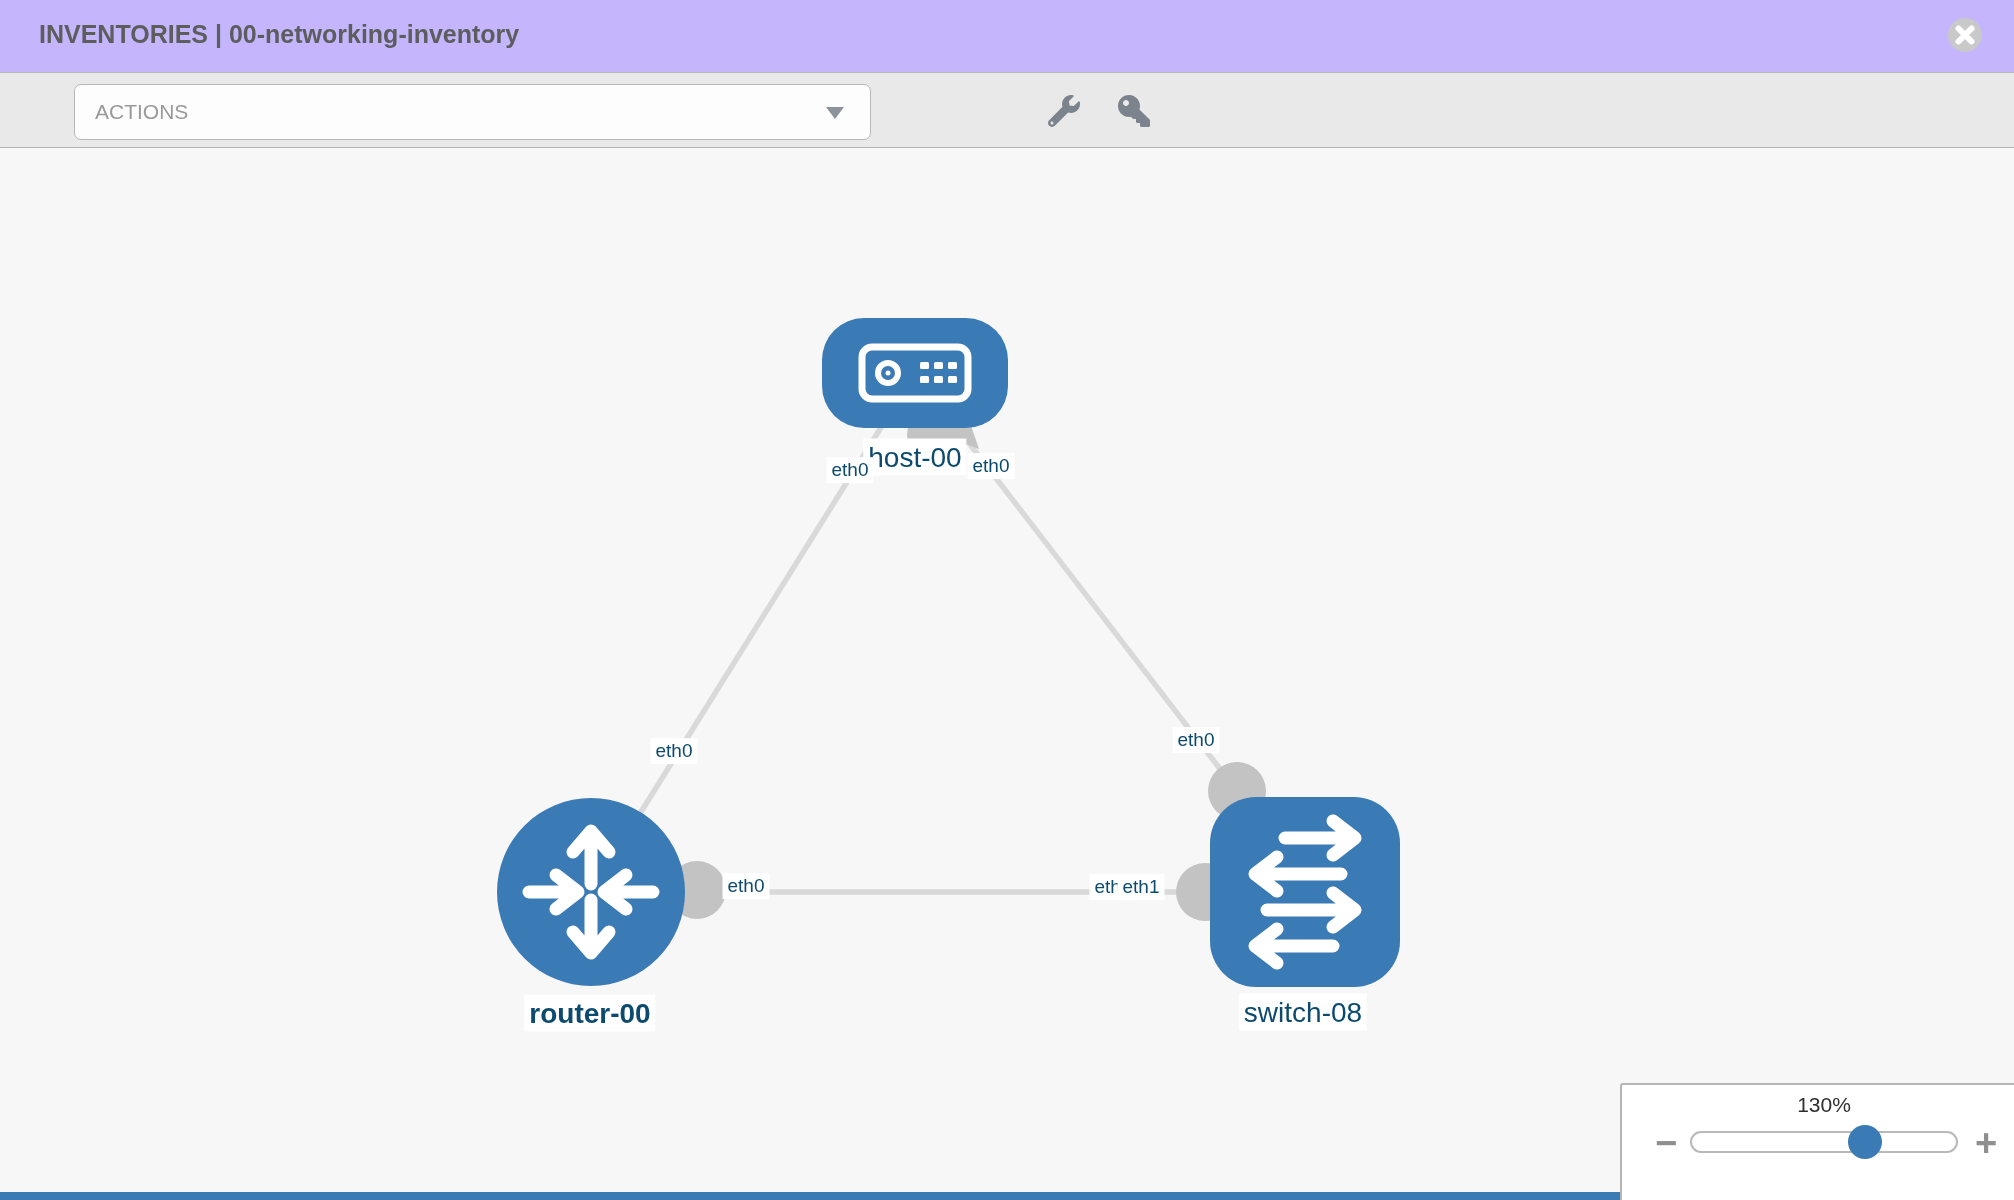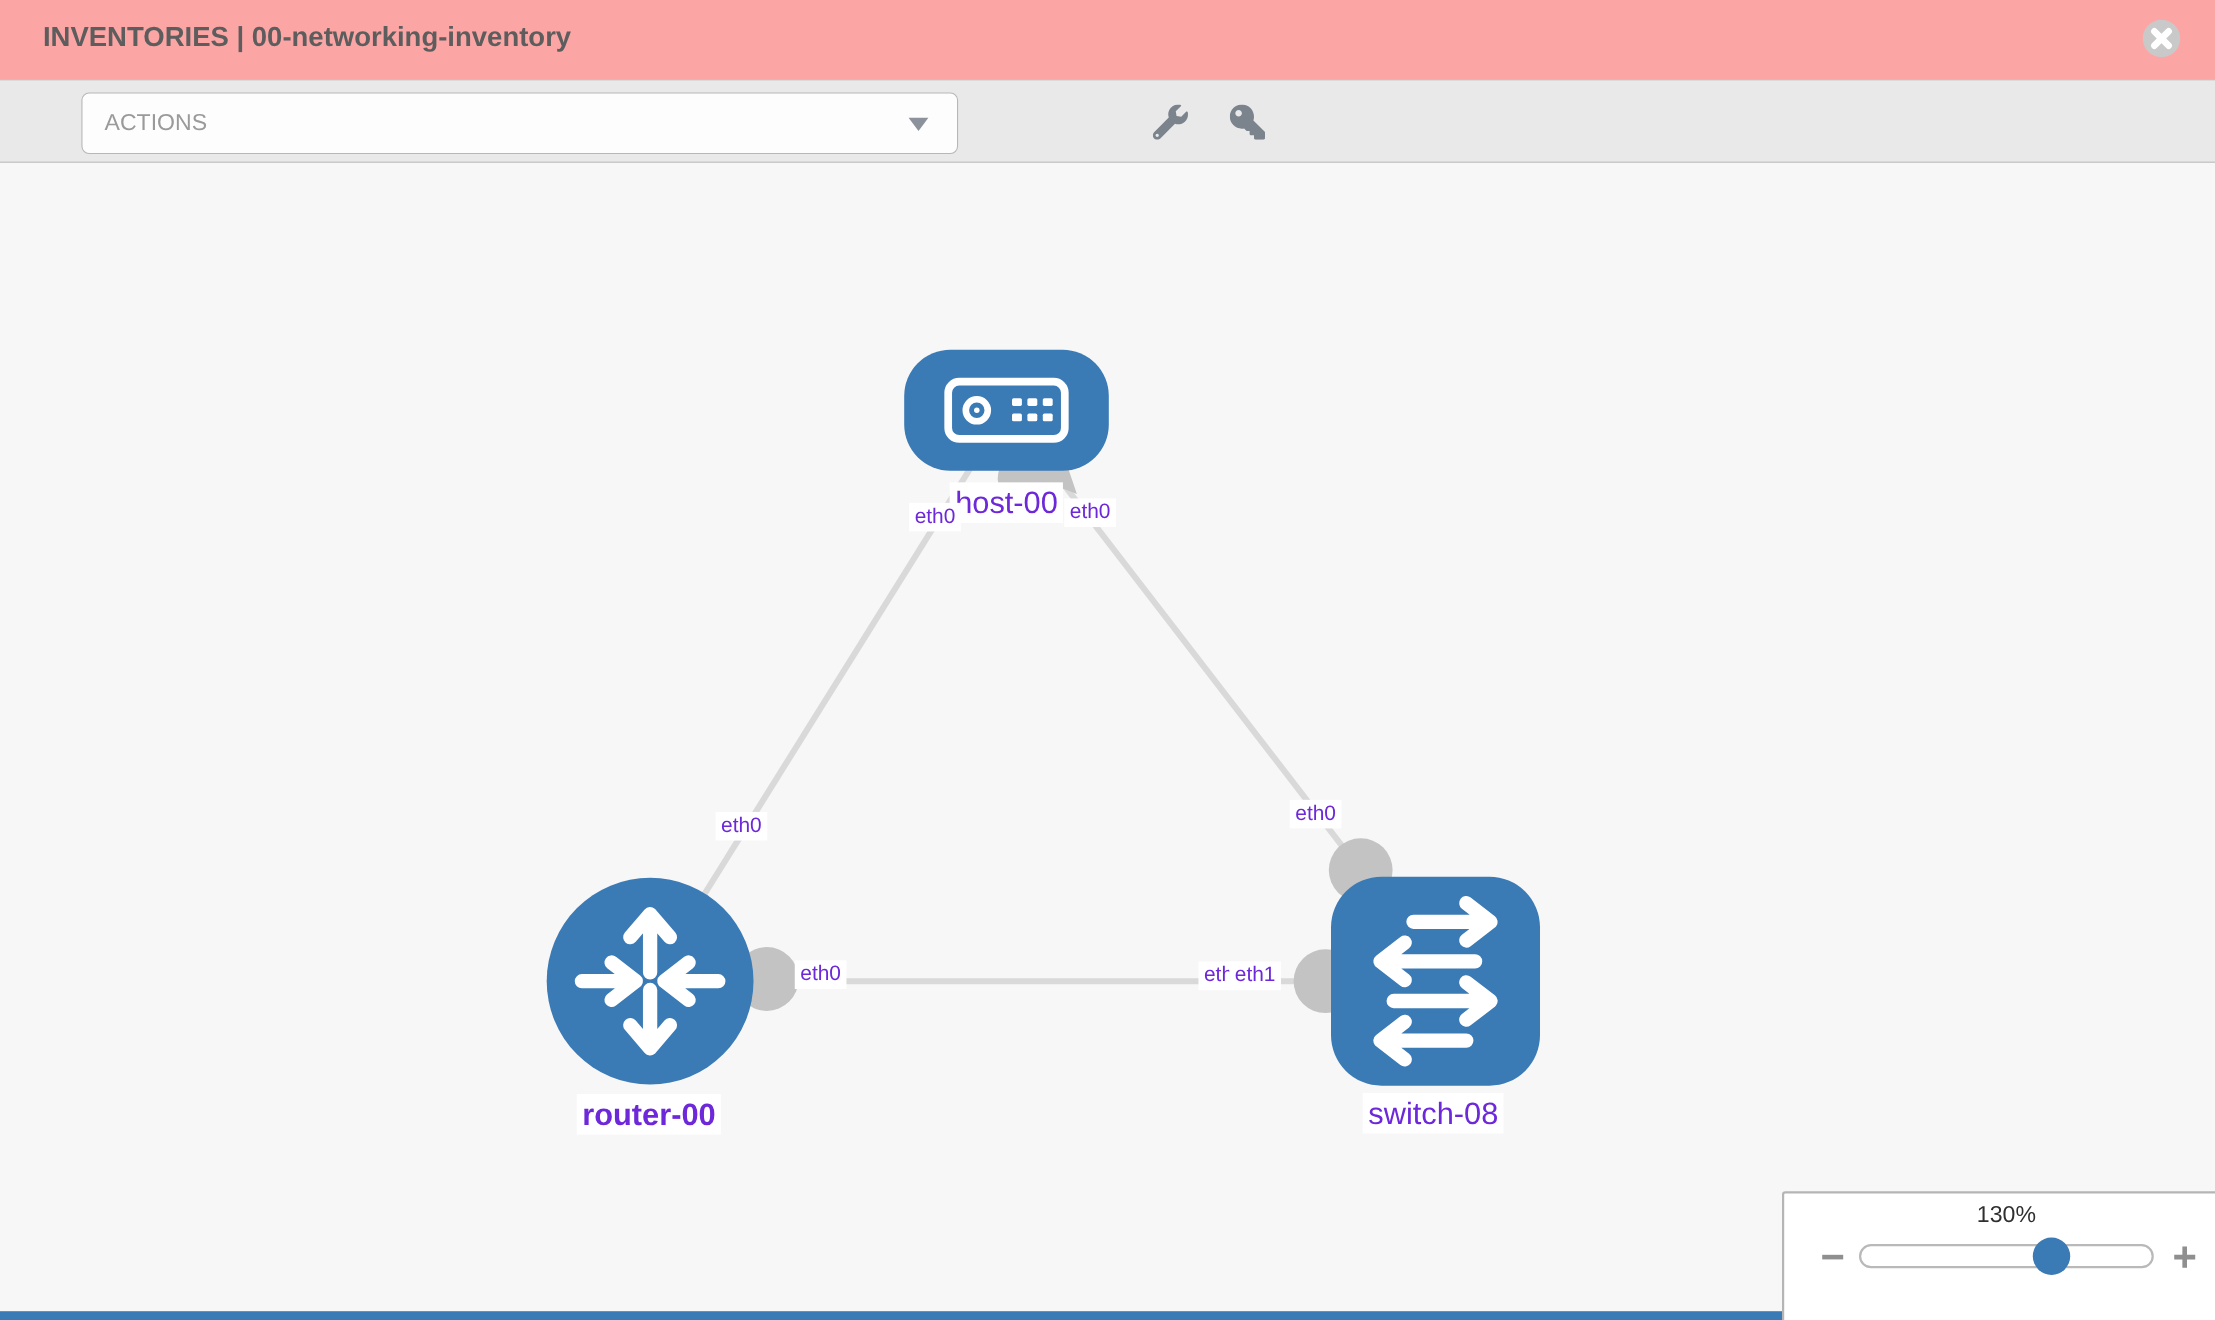--- a/index.html
+++ b/index.html
@@ -1,21 +1,21 @@
 <!DOCTYPE html>
 <html><head>
 <meta charset="utf-8">
 <style>
   html,body{margin:0;padding:0;}
   body{width:2014px;height:1200px;overflow:hidden;background:#fff;
        font-family:"Liberation Sans","DejaVu Sans",sans-serif;}
   .app{position:relative;width:2014px;height:1200px;background:#fff;overflow:hidden;}
 
   
-  .header{position:absolute;top:0;left:0;width:100%;height:72px;background:#fca5a5;}
+  .header{position:absolute;top:0;left:0;width:100%;height:72px;background:#c4b5fd;}
   .page-title{position:absolute;left:39px;top:20px;font-size:25px;font-weight:700;color:#5d5d5d;}
   .close-btn{position:absolute;right:31px;top:17px;width:36px;height:36px;border:none;background:transparent;padding:0;cursor:pointer;}
 
   
   .toolbar{position:absolute;top:72px;left:0;width:100%;height:76px;background:#e9e9e9;
            border-top:1px solid #b8b8b8;border-bottom:1px solid #b4b4b4;box-sizing:border-box;}
   .select-box{position:absolute;top:11px;height:56px;background:#fdfdfd;border:1px solid #b7b7b7;
               border-radius:7px;box-sizing:border-box;display:flex;align-items:center;cursor:pointer;}
   .select-box .ph{padding-left:20px;font-size:21px;color:#9a9a9a;}
   .caret{position:absolute;right:26px;top:50%;margin-top:-5px;width:0;height:0;
@@ -24,21 +24,21 @@
   .search-box{left:1190px;width:788px;}
   .tool-icon-btn{position:absolute;top:21px;width:36px;height:36px;border:none;background:transparent;padding:0;cursor:pointer;}
   .wrench-btn{left:1046px;}
   .key-btn{left:1116px;}
 
   
   .canvas{position:absolute;top:148px;left:0;width:2014px;height:1052px;background:#f7f7f7;}
   .topology-svg{position:absolute;top:0;left:0;}
 
   
-  .chip{position:absolute;transform:translate(-50%,-50%);background:#ffffff;color:#6d28d9;
+  .chip{position:absolute;transform:translate(-50%,-50%);background:#ffffff;color:#0c4a6e;
         padding:1px 5px;white-space:nowrap;line-height:1.25;}
   .node-chip{font-size:28px;z-index:3;}
   .if-chip{font-size:19px;z-index:4;}
   .if-chip.front{z-index:5;}
 
   
   .bottom-bar{position:absolute;left:0;bottom:0;width:2014px;height:8px;background:#3a7ab5;z-index:1;}
 
   
   .zoom-panel{position:absolute;left:1620px;top:935px;width:414px;height:145px;background:#fff;

